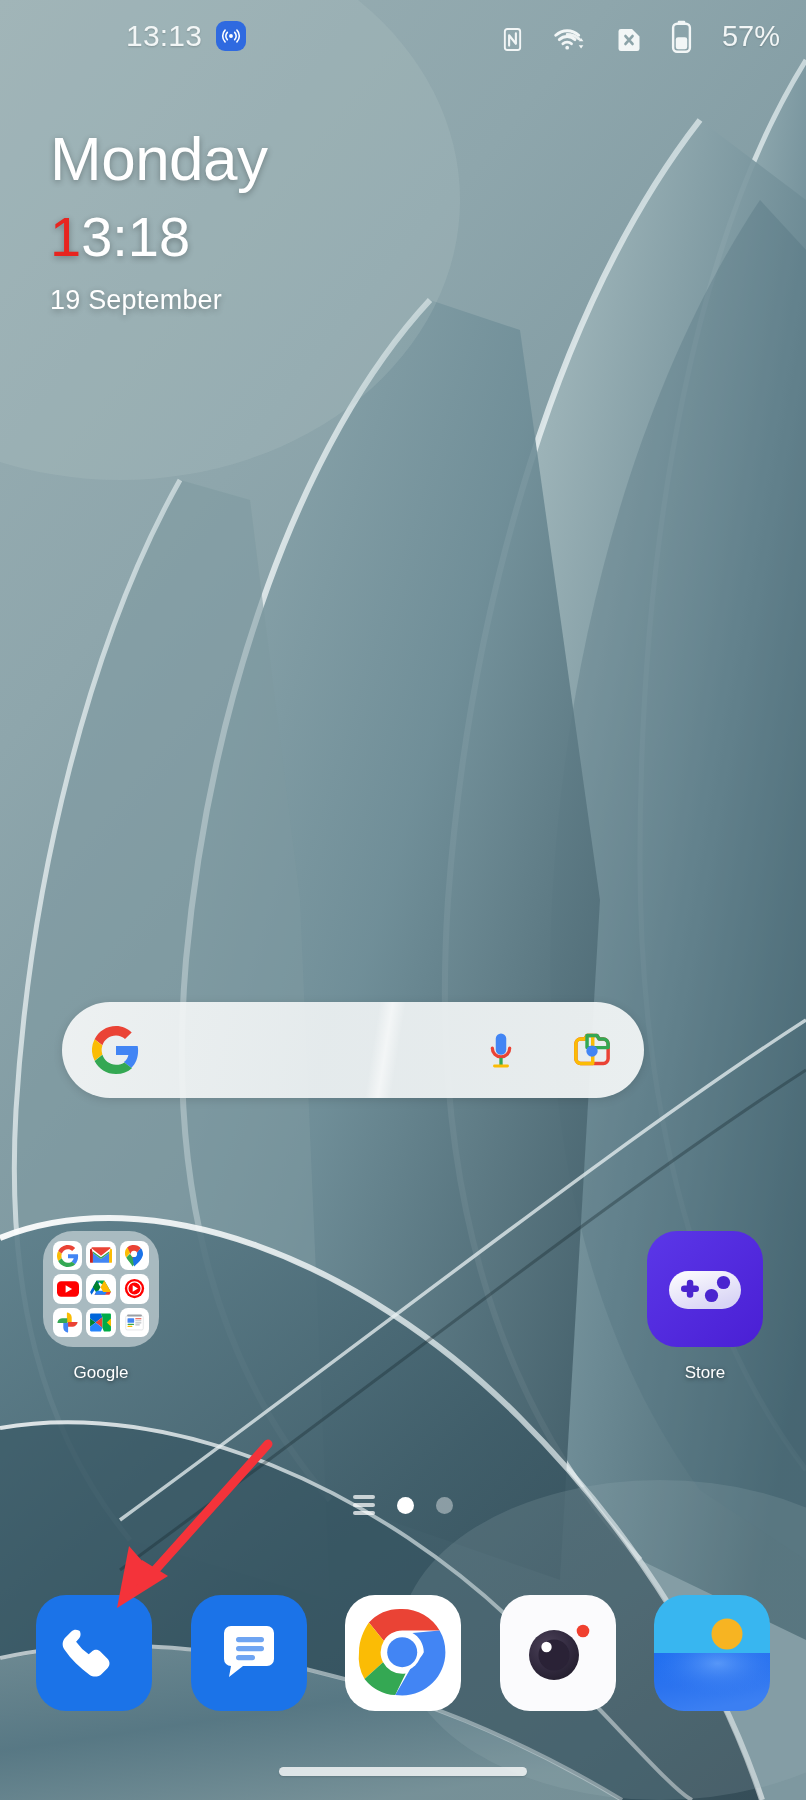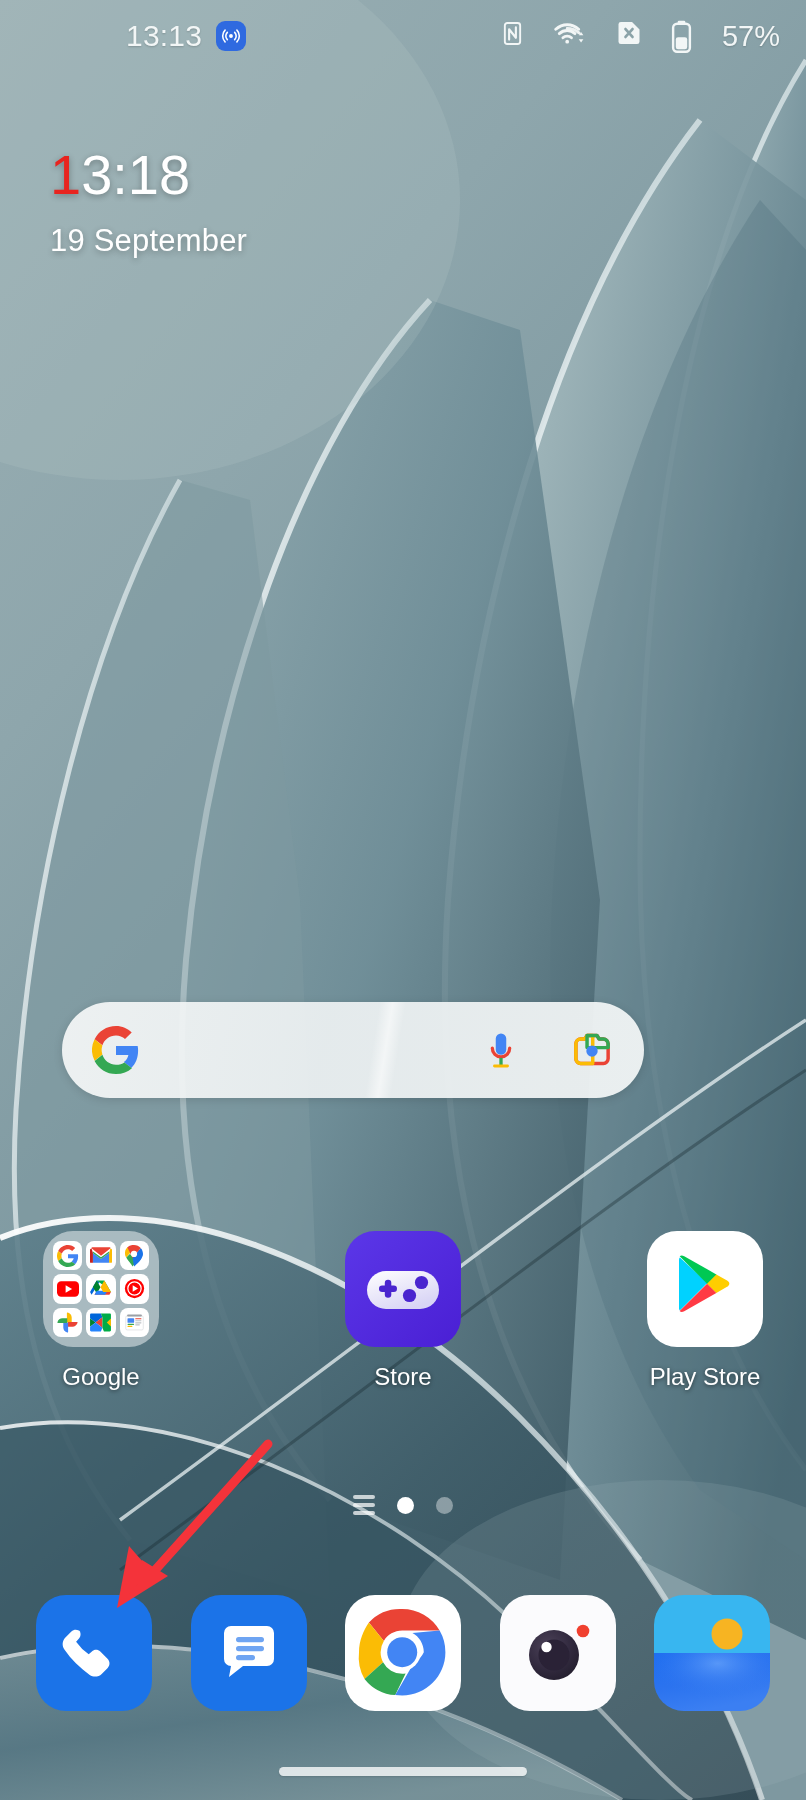--- a/index.html
+++ b/index.html
@@ -15,21 +15,21 @@
   #wallpaper svg { display:block; width:806px; height:1800px; }
 
   
   #status-bar {
     position:absolute; top:0; left:0; width:806px; height:72px;
     display:flex; align-items:center; z-index:20;
     padding:0 26px;
     color:#ffffff;
   }
   #status-left { display:flex; align-items:center; gap:14px; margin-left:100px; }
-  #status-right { margin-left:auto; display:flex; align-items:flex-start; gap:28px; }
+  #status-right { margin-left:auto; display:flex; align-items:flex-end; gap:28px; }
   .status-clock {
     font-size:30px; font-weight:400; letter-spacing:0.2px;
     color:#f2f6f6; text-shadow:0 1px 2px rgba(0,0,0,.18);
   }
   .hotspot-badge {
     width:30px; height:30px; border-radius:9px; background:#2f6ae0;
     display:flex; align-items:center; justify-content:center;
   }
   .battery-pct {
     font-size:29px; font-weight:400; color:#f2f6f6;
@@ -45,21 +45,21 @@
   #widget-day {
     font-size:62px; line-height:1.0; font-weight:400; color:#ffffff;
     letter-spacing:-0.5px;
   }
   #widget-time {
     font-size:56px; line-height:1.18; font-weight:400; color:#ffffff;
     letter-spacing:0px; margin-top:14px;
   }
   #widget-time .hl { color:#e8241f; }
   #widget-date {
-    font-size:31px; line-height:1.2; font-weight:400; color:#ffffff;
+    font-size:27px; line-height:1.2; font-weight:400; color:#ffffff;
     margin-top:14px; letter-spacing:0.2px;
   }
 
   
   #search-bar {
     position:absolute; left:62px; top:1002px; width:582px; height:96px;
     border-radius:48px; z-index:15;
     background:linear-gradient(100deg, rgba(245,247,247,.93) 0%, rgba(238,242,243,.92) 45%, rgba(244,247,247,.93) 100%);
     box-shadow:0 2px 10px rgba(0,0,0,.13);
     display:flex; align-items:center; padding:0 30px;
@@ -75,21 +75,21 @@
   #mic-icon { margin-right:48px; }
 
   
   #app-row {
     position:absolute; left:0; top:1231px; width:806px; z-index:15;
     display:flex; justify-content:space-between; padding:0 36px;
   }
   .app-cell { width:130px; display:flex; flex-direction:column; align-items:center; }
   .app-icon-box { width:116px; height:116px; position:relative; }
   .app-label {
-    margin-top:16px; font-size:24px; color:#ffffff; font-weight:400;
+    margin-top:16px; font-size:17px; color:#ffffff; font-weight:400;
     text-shadow:0 1px 4px rgba(0,0,0,.55);
     white-space:nowrap; display:flex; align-items:center; gap:8px;
   }
   .notif-dot {
     width:12px; height:12px; border-radius:50%; background:#1ed760;
     display:inline-block; flex:none;
   }
 
   
   .folder {
@@ -273,20 +273,21 @@
         <rect x="1.4" y="3" width="13.2" height="22" rx="3.1" fill="none" stroke="#f2f6f6" stroke-width="1.9"></rect>
         <rect x="3.5" y="13.6" width="9" height="9.4" rx="1.8" fill="#f2f6f6"></rect>
       </svg>
     </span>
 
     <span class="battery-pct">57%</span>
   </div>
 </div>
 
 <div id="clock-widget">
+  <div id="widget-day">Monday</div>
   <div id="widget-time"><span class="hl">1</span><span>3:18</span></div>
   <div id="widget-date">19 September</div>
 </div>
 
 <div id="search-bar">
 
   <span class="sb-icon">
     <svg class="ic" width="48" height="48" viewBox="0 0 48 48">
       <path fill="#EA4335" d="M24 9.5c3.5 0 6.6 1.2 9 3.6l6.7-6.7C35.6 2.5 30.2 0 24 0 14.6 0 6.5 5.4 2.6 13.2l7.8 6.1C12.3 13.6 17.7 9.5 24 9.5z"></path>
       <path fill="#4285F4" d="M46.1 24.6c0-1.6-.15-3.2-.43-4.6H24v9.1h12.4c-.54 2.9-2.16 5.4-4.6 7l7.5 5.8c4.4-4 6.8-10 6.8-17.3z"></path>
@@ -432,36 +433,20 @@
           <circle cx="76.5" cy="51.5" r="6.6"></circle>
           <circle cx="64.5" cy="64.5" r="6.6"></circle>
         </g>
       </svg>
     </div>
     <div class="app-label">
       <span>Store</span>
     </div>
   </div>
 
-  <div class="app-cell">
-    <div class="app-icon-box">
-      <svg class="ic" width="116" height="116" viewBox="0 0 116 116">
-        <rect x="0" y="0" width="116" height="116" rx="30" fill="#ffffff"></rect>
-        <g transform="translate(32,26) scale(0.135)">
-          <path fill="#00D2FF" d="M5 5.6C2 8.7 0 13.6 0 20v360c0 6.4 2 11.3 5 14.4l1.2 1.2 201.6-201.6v-4.8L6.2 4.4z"></path>
-          <path fill="#FFCE00" d="M275 267.2l-67.2-67.2v-4.8l67.2-67.2 1.5.9 79.6 45.2c22.7 12.9 22.7 34 0 47l-79.6 45.2z"></path>
-          <path fill="#FF3A44" d="M276.5 266.3L207.8 197.6 5 400.4c7.5 7.9 19.8 8.9 33.7 1L276.5 266.3"></path>
-          <path fill="#00C853" d="M276.5 128.9L38.7 -6.4C24.8-14.3 12.5-13.3 5 -5.4L207.8 197.6z"></path>
-        </g>
-      </svg>
-    </div>
-    <div class="app-label">
-      <span>Play Store</span>
-    </div>
-  </div>
 </div>
 
 <div id="page-indicator">
   <span id="pi-lines">
       <i></i>
       <i></i>
       <i></i>
     </span>
   <span class="pi-dot on"></span>
   <span class="pi-dot off"></span>

